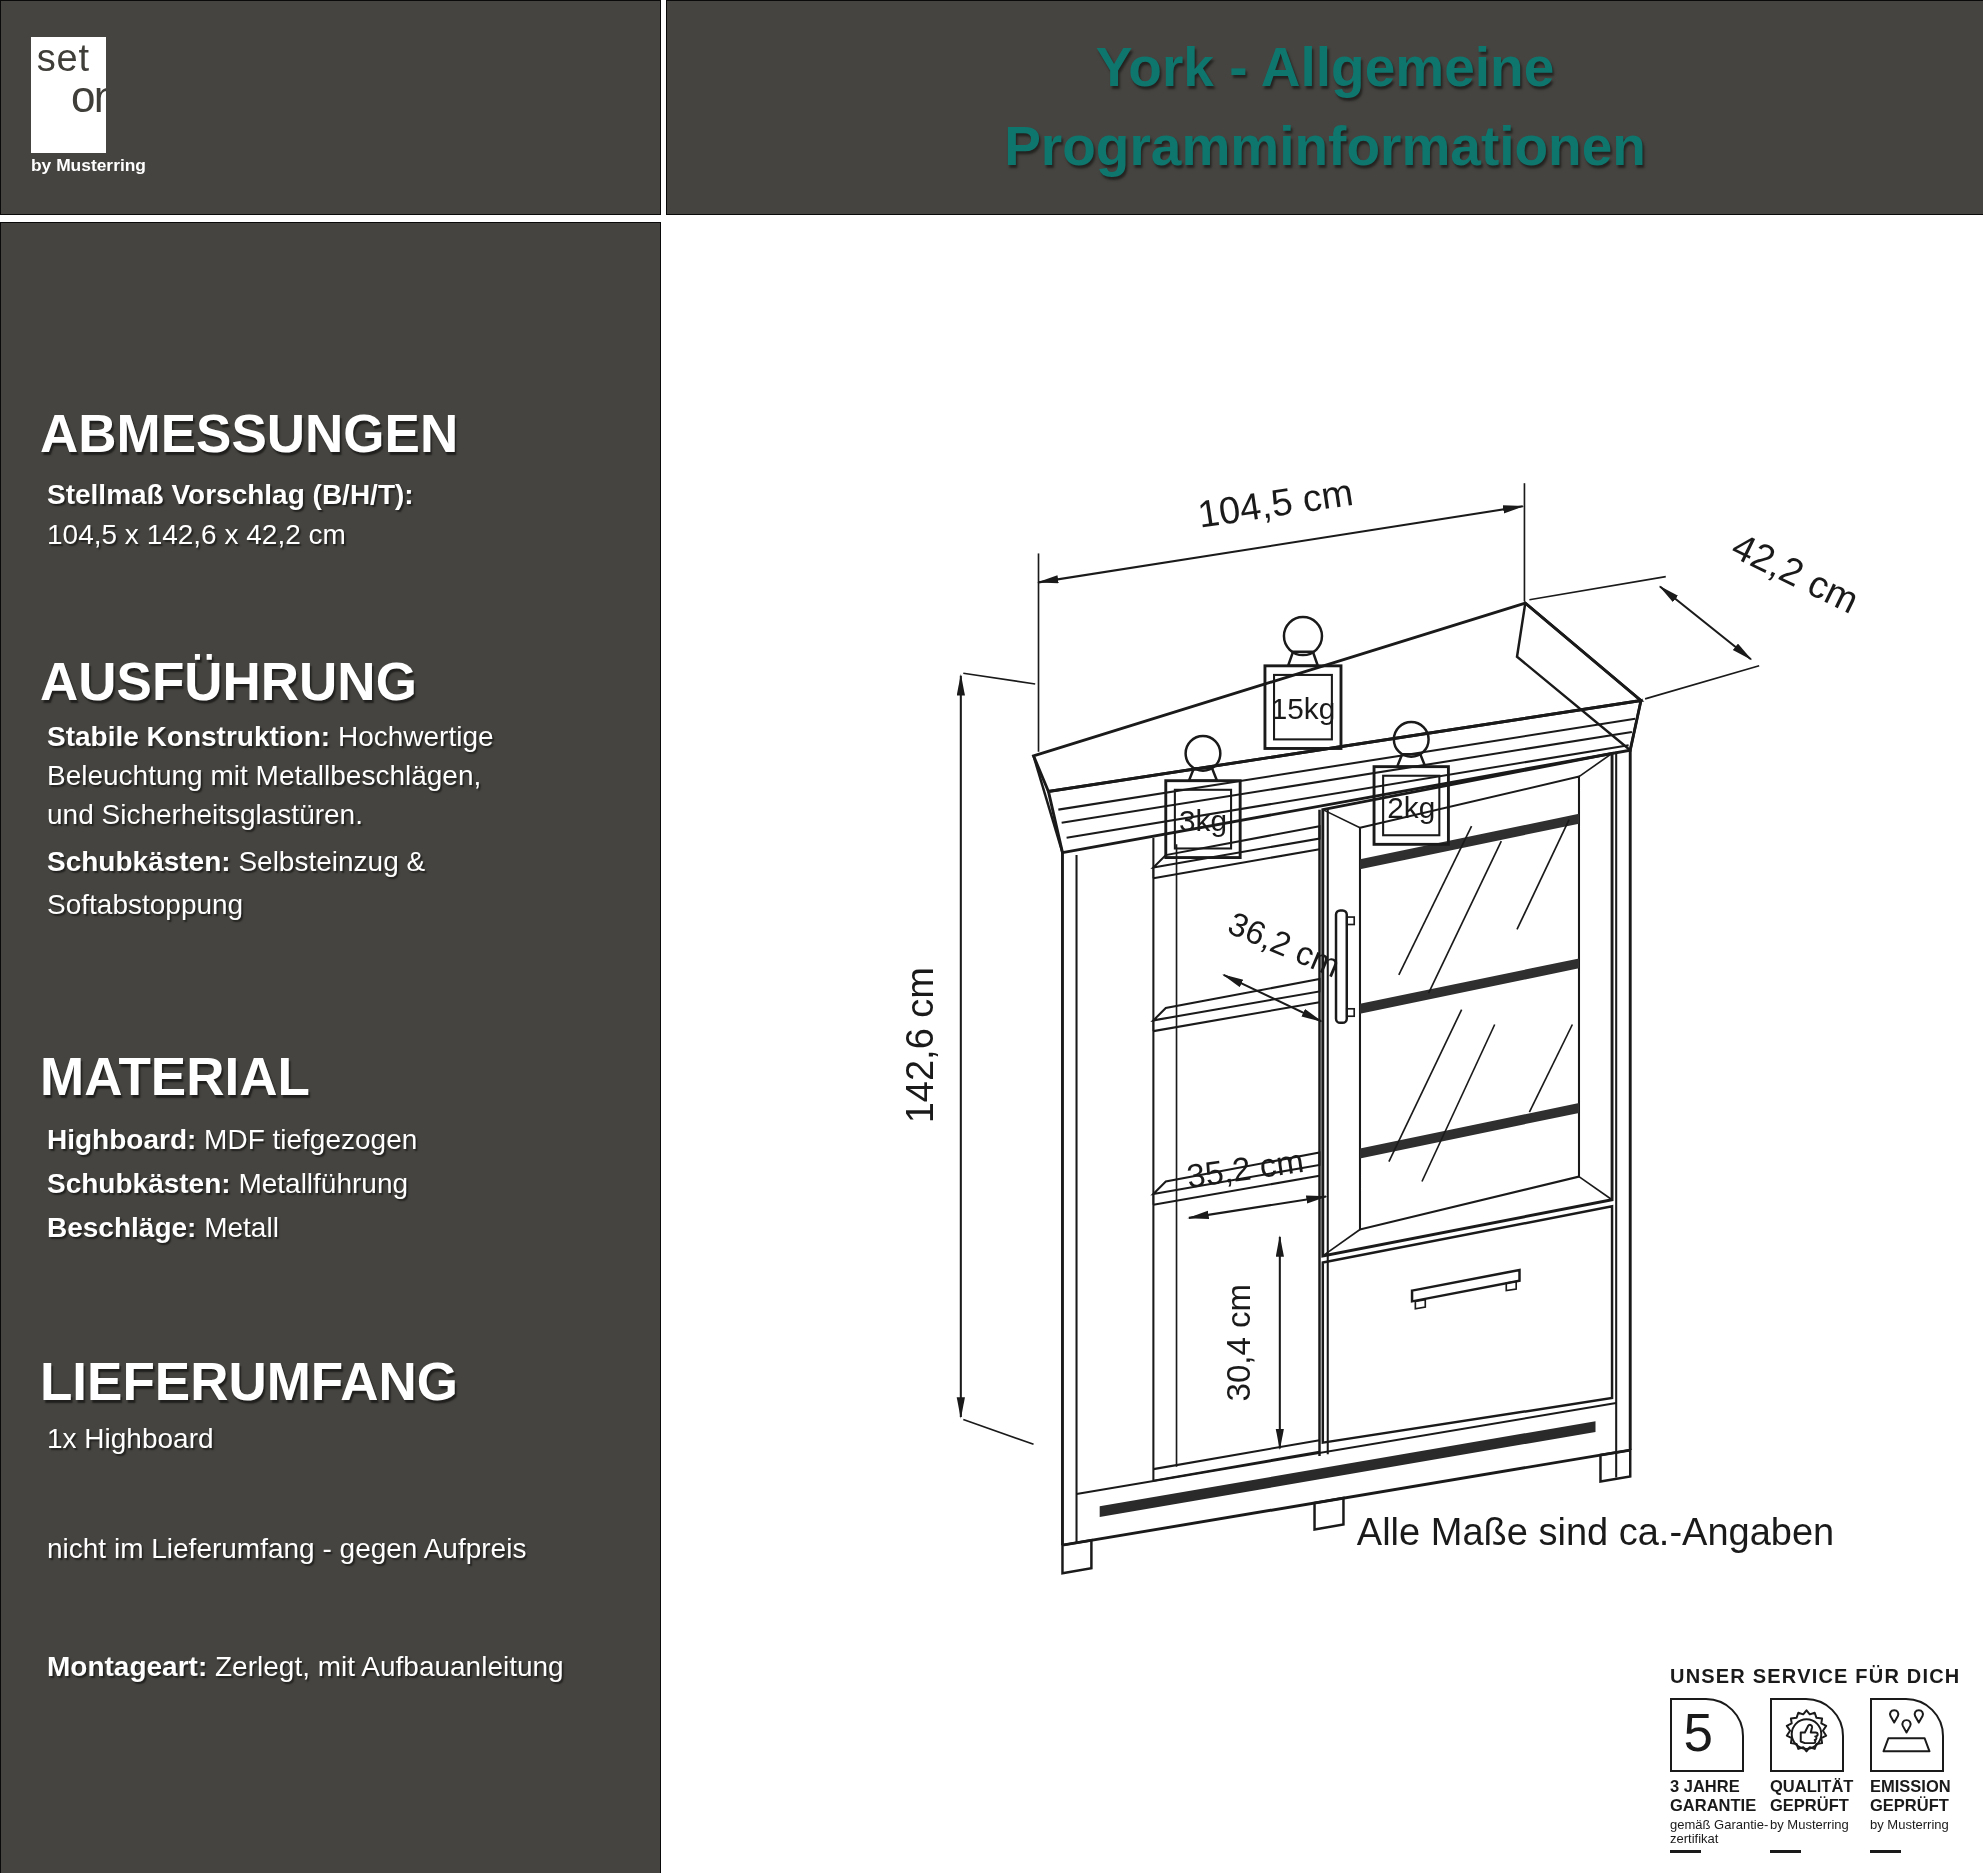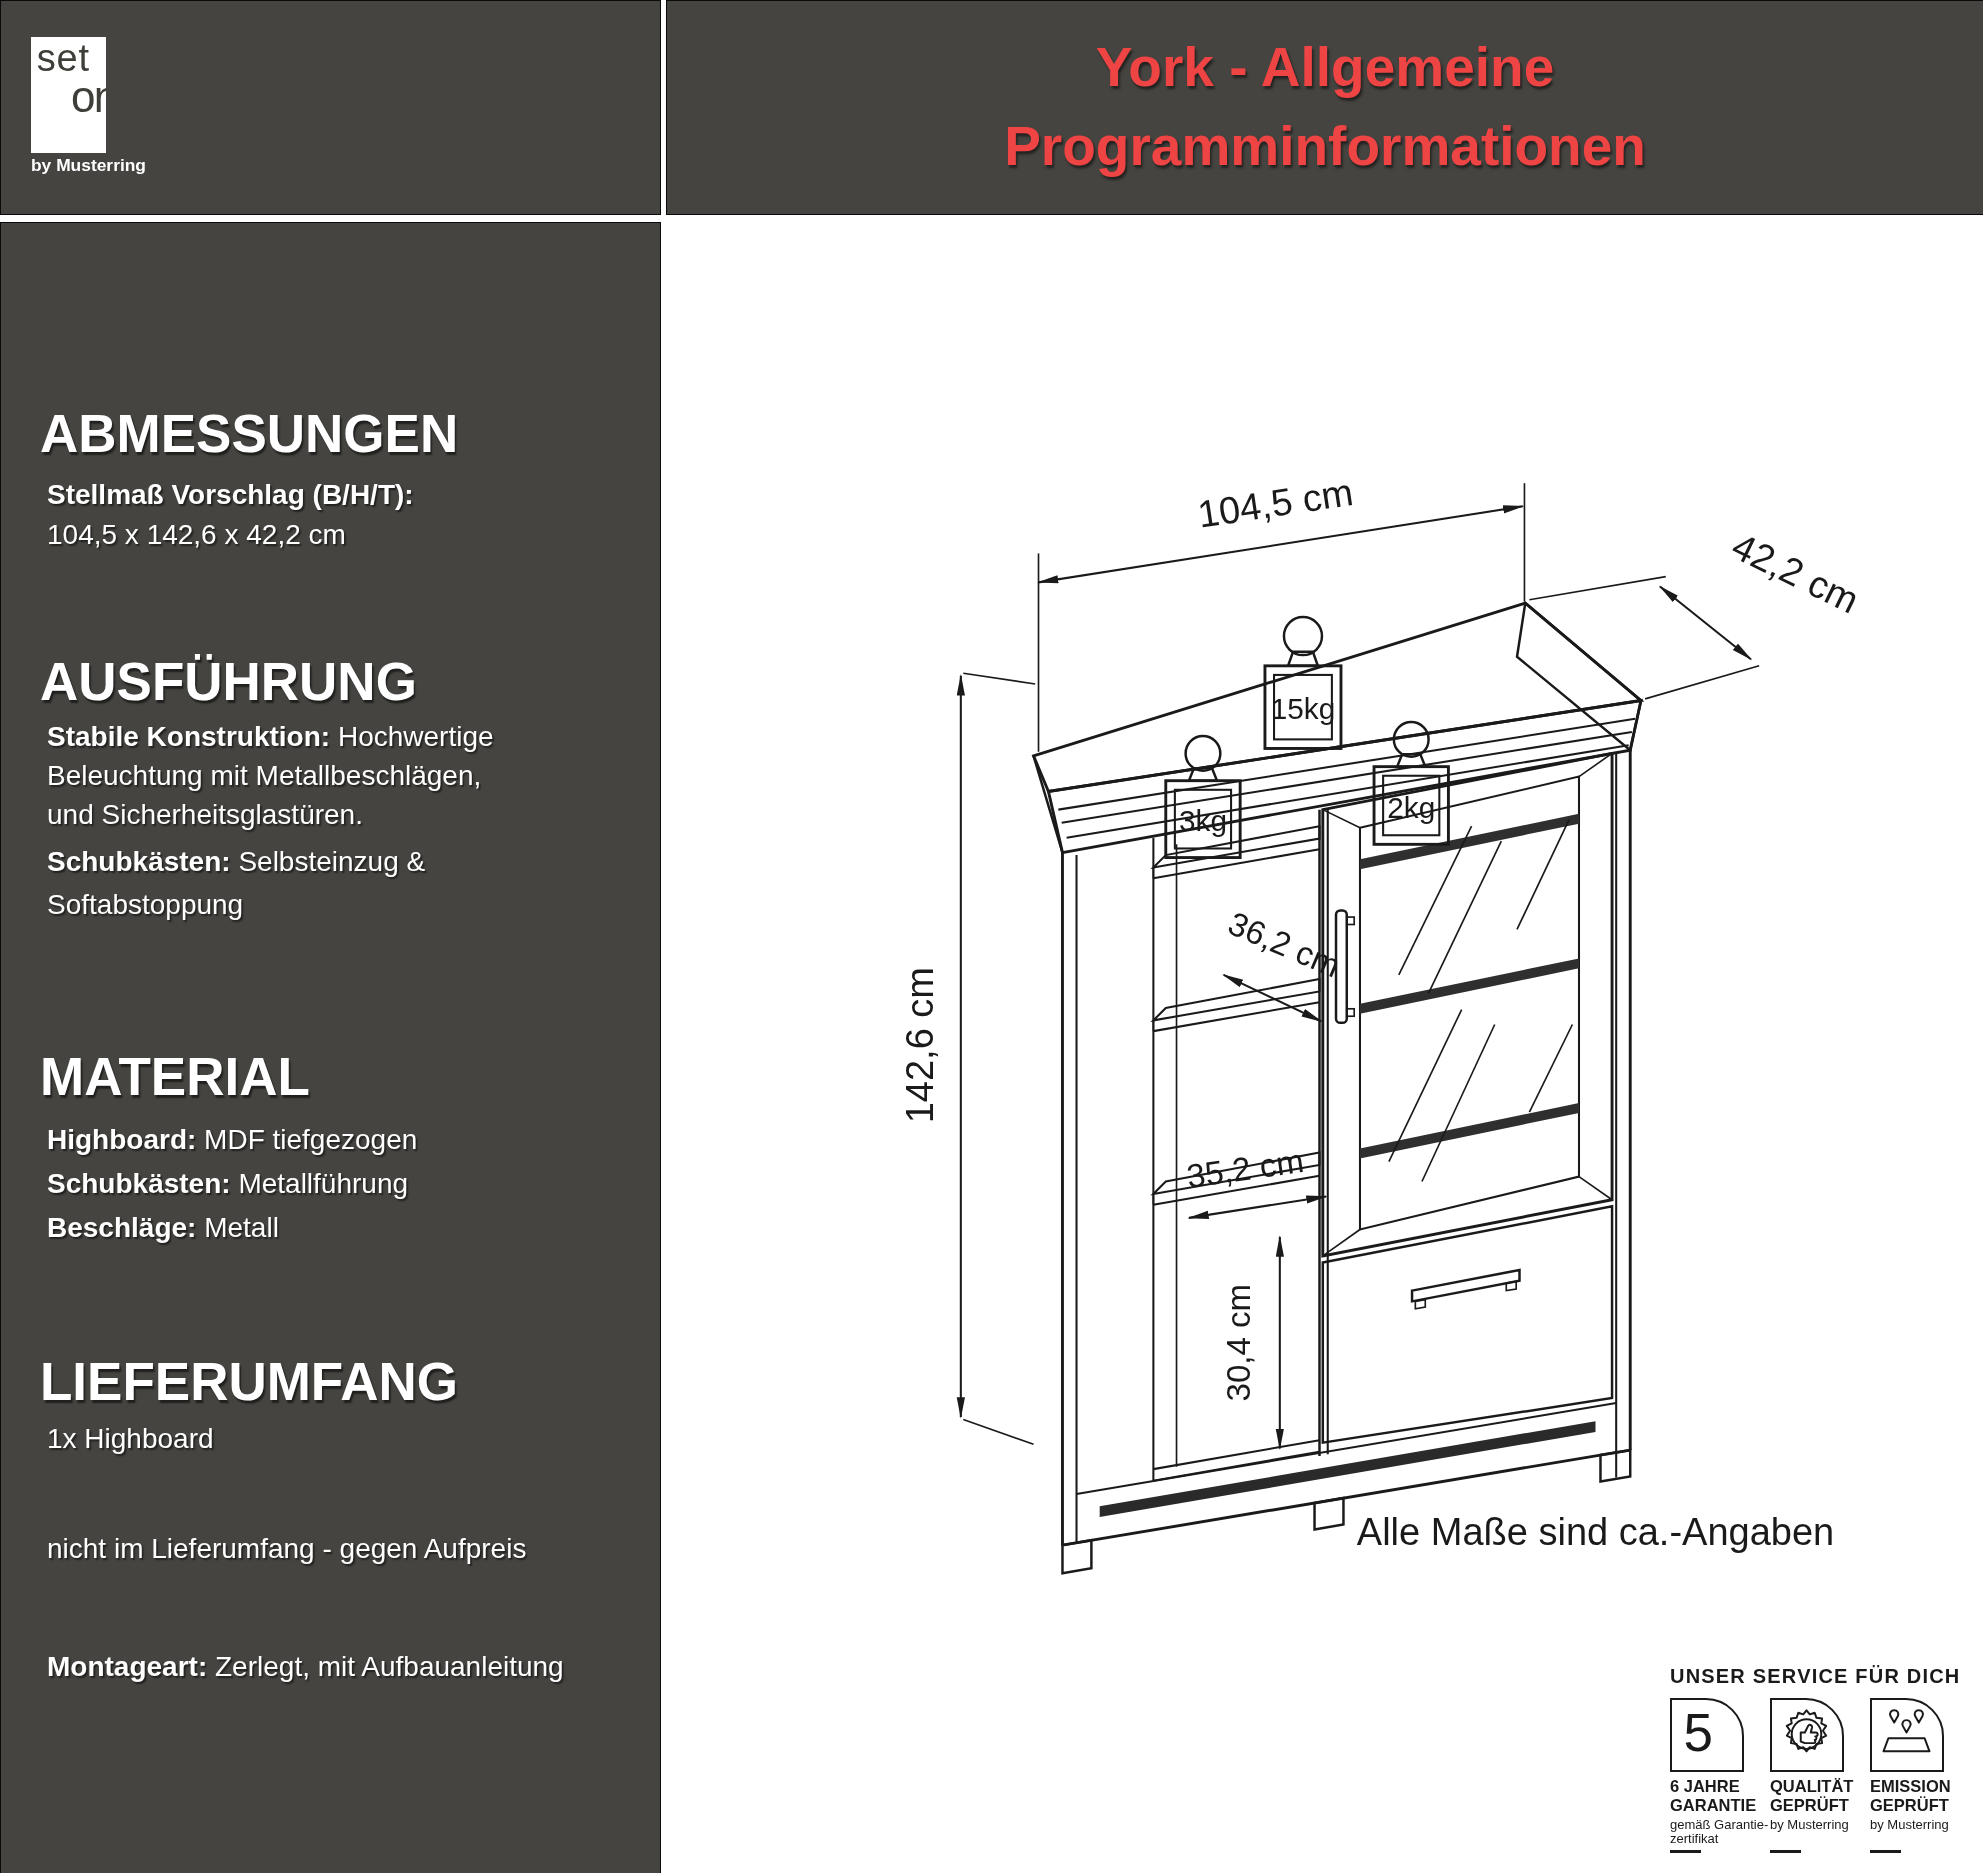--- a/index.html
+++ b/index.html
@@ -25,21 +25,21 @@
     position:absolute;left:30px;top:36px;width:75px;height:116px;
     background:#ffffff;color:#3f3e39;overflow:hidden;
   }
   #logo-set{position:absolute;left:5.8px;top:1.7px;font-size:38px;font-weight:400;letter-spacing:0.8px;line-height:1;text-align:center;}
   #logo-one{position:absolute;left:5px;top:38px;font-size:44px;font-weight:400;letter-spacing:-1.7px;line-height:1;margin-left:35px;}
   #logo-byline{position:absolute;left:30px;top:154px;color:#fff;font-size:17.4px;font-weight:700;}
 
   
   #page-title{
     position:absolute;left:666px;top:0;width:1318px;height:165px;
-    color:#ef4444;text-align:center;font-weight:700;
+    color:#0f766e;text-align:center;font-weight:700;
     text-shadow:1.7px 2.5px 2.5px rgba(0,0,0,.5);
   }
   #title-line1{position:absolute;left:0;width:100%;top:35px;font-size:55px;}
   #title-line2{position:absolute;left:0;width:100%;top:114px;font-size:55px;}
 
   
   .s-head{
     position:absolute;left:40px;color:#fff;font-size:53px;font-weight:700;
     letter-spacing:0;white-space:nowrap;text-shadow:1.7px 2.5px 1.7px rgba(0,0,0,.55);
   }
@@ -317,21 +317,21 @@
     <g fill="none" stroke="#1a1a1a" stroke-width="2.4" stroke-linejoin="round">
       <path d="M27,12 c4,0 6,3.5 4.5,7 L27,27 l-4.5,-8 c-1.5,-3.5 0.5,-7 4.5,-7 z"></path>
       <path d="M57,12 c4,0 6,3.5 4.5,7 L57,27 l-4.5,-8 c-1.5,-3.5 0.5,-7 4.5,-7 z"></path>
       <path d="M42,24 c4,0 6,3.5 4.5,7 L42,39 l-4.5,-8 c-1.5,-3.5 0.5,-7 4.5,-7 z"></path>
       <path d="M14,62 h56 l-6,-16 h-44 z"></path>
     </g>
   </svg>
 </div>
 
 <div class="badge-label" id="label1">
-  <div class="bl1">6 JAHRE</div>
+  <div class="bl1">3 JAHRE</div>
   <div class="bl1">GARANTIE</div>
   <div class="bl2">
     <div>gemäß Garantie-</div>
     <div>zertifikat</div>
   </div>
 </div>
 <div class="badge-label" id="label2">
   <div class="bl1">QUALITÄT</div>
   <div class="bl1">GEPRÜFT</div>
   <div class="bl2">by Musterring</div>

